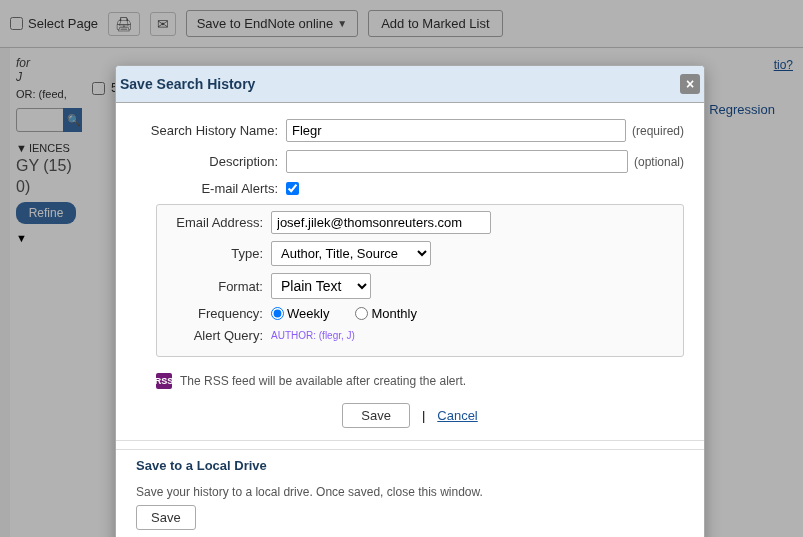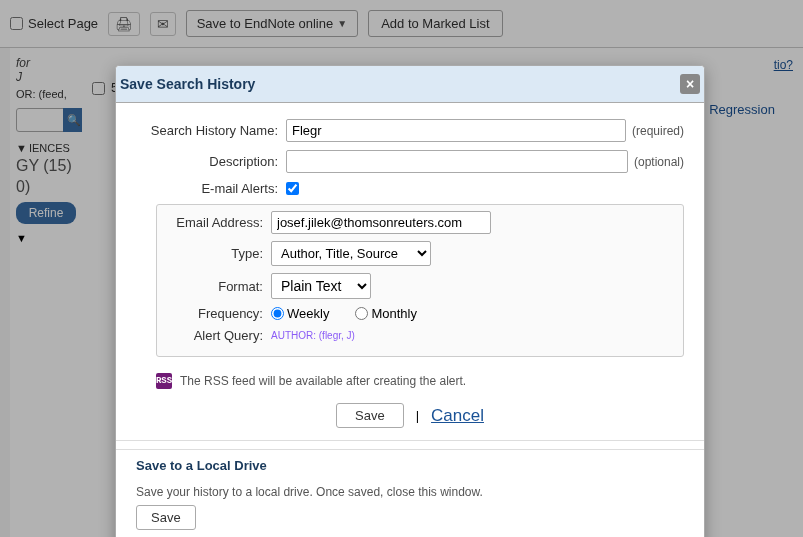--- a/index.html
+++ b/index.html
@@ -328,21 +328,20 @@
       height: 16px;
       background: #701a75;
       border-radius: 2px;
       display: flex;
       align-items: center;
       justify-content: center;
       color: #fff;
       font-size: 9px;
       font-weight: bold;
       flex-shrink: 0;
-      font-family: Liberation Mono, monospace;
     }
 
     
     .action-row {
       display: flex;
       align-items: center;
       justify-content: center;
       gap: 12px;
       padding: 4px 0;
     }
@@ -352,21 +351,21 @@
       border-radius: 3px;
       padding: 4px 18px;
       font-size: 13px;
       cursor: pointer;
       color: #333;
     }
     .btn-cancel {
       background: none;
       border: none;
       color: #1a5296;
-      font-size: 17px;
+      font-size: 13px;
       cursor: pointer;
       text-decoration: underline;
     }
 
     
     .local-drive-section {
       padding: 8px 20px 0;
       border-top: 1px solid #ddd;
       margin-top: 4px;
     }

